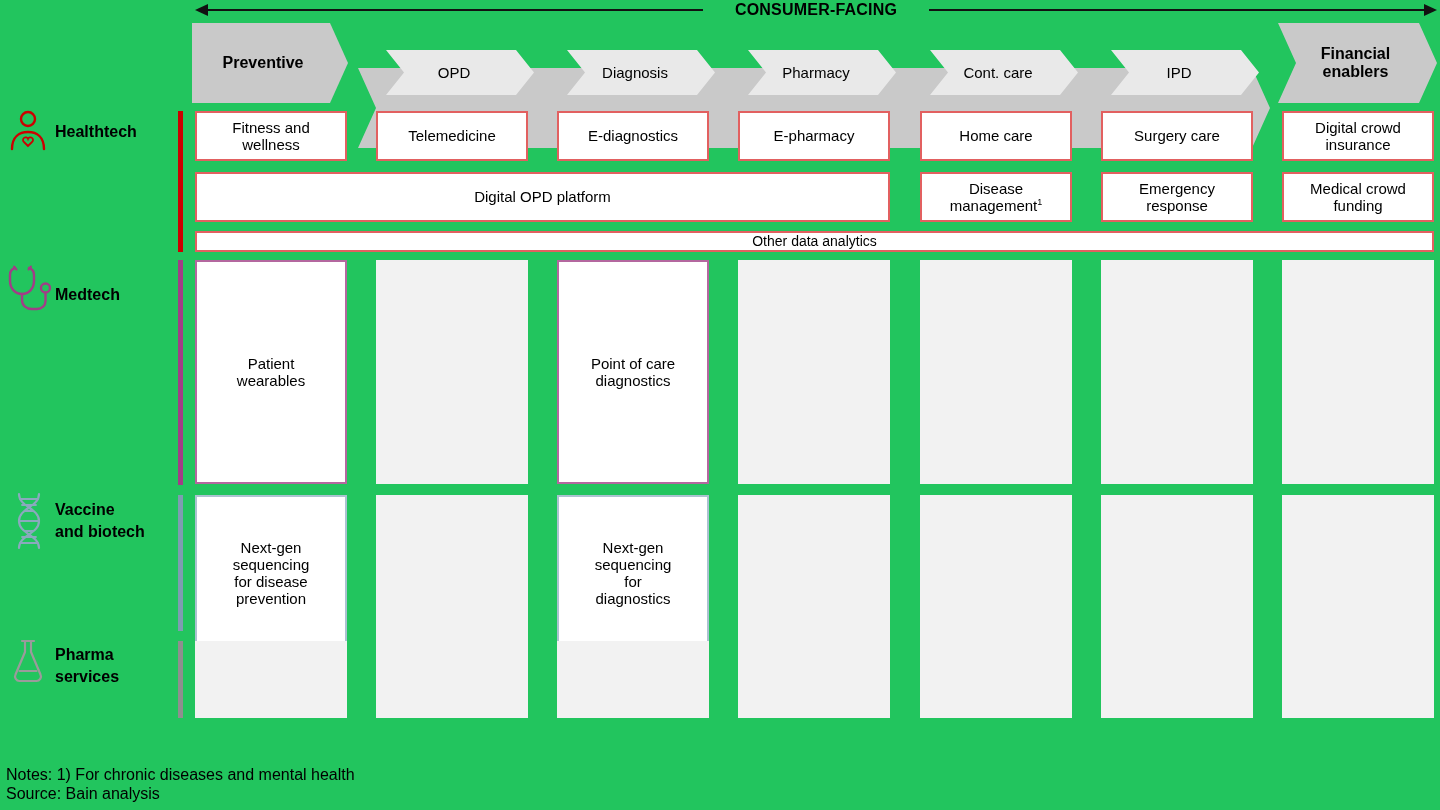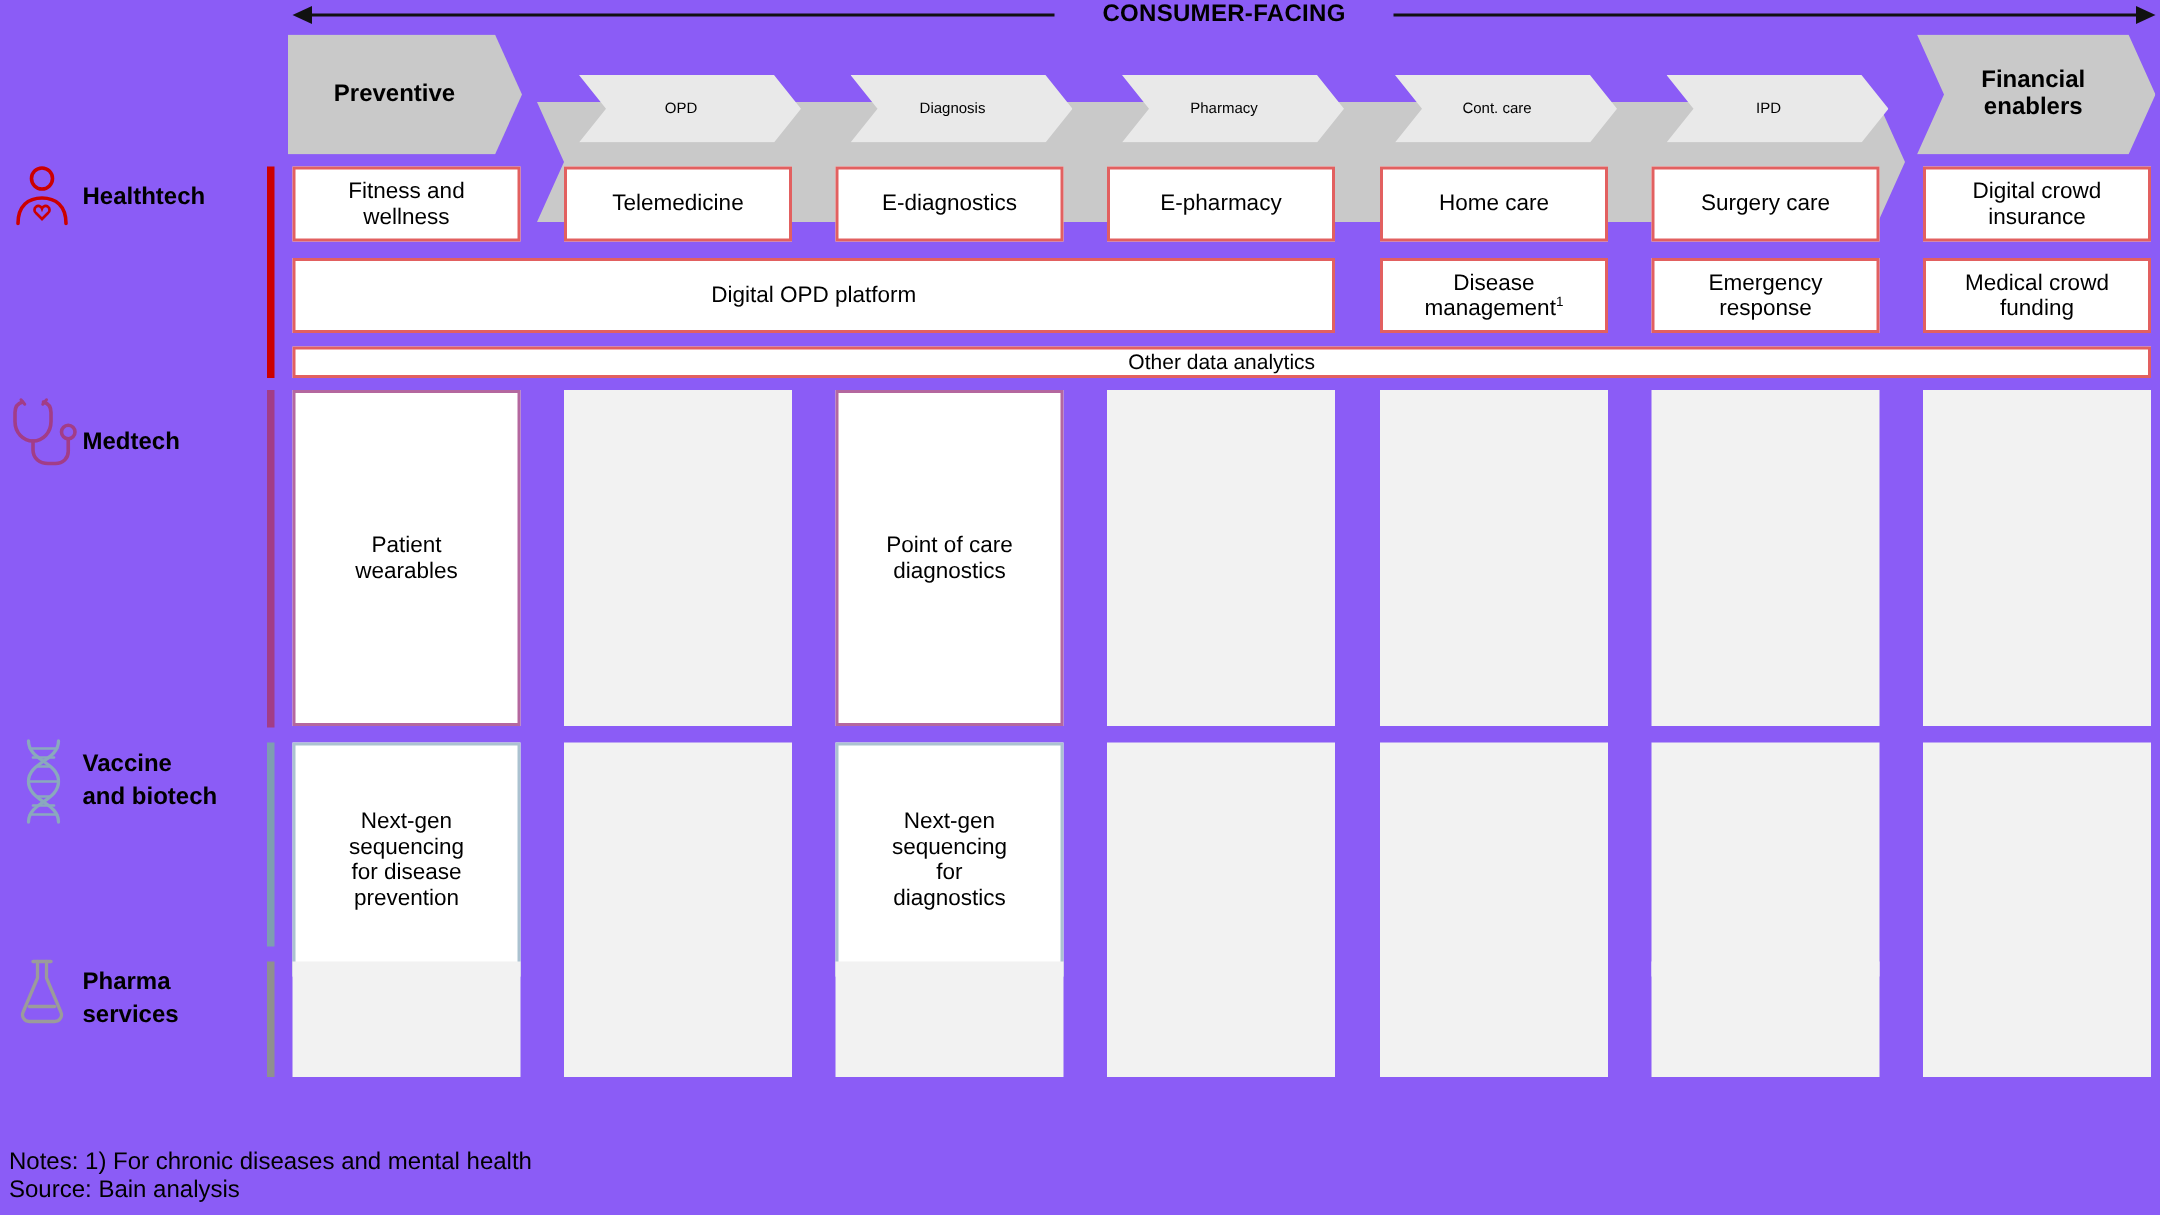--- a/index.html
+++ b/index.html
@@ -1,17 +1,17 @@
 <!DOCTYPE html>
 <html style="--red_bar: #cc0000; --red_border: #e26060; --purple_bar: #a23d87; --purple_border: #b4679f; --blue_bar: #7e9db1; --blue_border: #abc2d0; --gray_bar: #8f8f8f; --box_gray: #f2f2f2; --chevron_dark: #c9c9c9; --chevron_light: #e9e9e9; --text: #000000;"><head>
 <meta charset="utf-8">
 <style>
   html,body{margin:0;padding:0;background:#fff;}
   .page{
-    position:relative;width:1440px;height:810px;background:#8b5cf6;overflow:hidden;
+    position:relative;width:1440px;height:810px;background:#22c55e;overflow:hidden;
     font-family:"Liberation Sans","DejaVu Sans",sans-serif;color:#000;
   }
   
   .axis{position:absolute;left:195px;top:0;width:1242px;height:20px;display:flex;align-items:center;}
   .axis .line{flex:1;height:2px;background:#111;}
   .axis .label{font-weight:bold;font-size:16px;margin:0 32px;white-space:nowrap;letter-spacing:.2px;}
   .ah{width:0;height:0;border-top:6px solid transparent;border-bottom:6px solid transparent;}
   .ah.left{border-right:13px solid #111;}
   .ah.right{border-left:13px solid #111;}
   
@@ -19,21 +19,21 @@
     display:flex;align-items:center;justify-content:center;text-align:center;}
   .chev .t{font-weight:bold;font-size:16px;line-height:1.15;}
   .chev.prev{left:192px;width:156px;padding-right:14px;box-sizing:border-box;
     clip-path:polygon(0 0,calc(100% - 18px) 0,100% 50%,calc(100% - 18px) 100%,0 100%);}
   .band{position:absolute;left:358px;top:23px;width:912px;height:80px;background:var(--chevron_dark,#c9c9c9);
     clip-path:polygon(0 0,calc(100% - 18px) 0,100% 50%,calc(100% - 18px) 100%,0 100%,18px 50%);margin-top:45px;}
   .band-label{position:absolute;top:6px;left:18px;right:18px;text-align:center;font-weight:bold;font-size:16px;}
   .sub{position:absolute;top:50px;height:45px;width:148px;background:var(--chevron_light,#e9e9e9);
     display:flex;align-items:center;justify-content:center;padding-right:12px;box-sizing:border-box;
     clip-path:polygon(0 0,calc(100% - 18px) 0,100% 50%,calc(100% - 18px) 100%,0 100%,18px 50%);
-    font-size:10px;}
+    font-size:15px;}
   .sub.s0{left:386px}.sub.s1{left:567px}.sub.s2{left:748px}.sub.s3{left:930px}.sub.s4{left:1111px}
   .chev.fin{left:1278px;width:159px;padding-right:14px;padding-left:10px;box-sizing:border-box;
     clip-path:polygon(0 0,calc(100% - 18px) 0,100% 50%,calc(100% - 18px) 100%,0 100%,18px 50%);justify-content:center;}
   
   .box{position:absolute;width:152px;box-sizing:border-box;display:flex;align-items:center;justify-content:center;
     text-align:center;font-size:15px;line-height:1.15;padding:0 6px;}
   .box .t{white-space:pre-line;}
   .box sup{font-size:9px;vertical-align:super;line-height:0;}
   .c1{left:195px}.c2{left:376px}.c3{left:557px}.c4{left:738px}.c5{left:920px}.c6{left:1101px}.c7{left:1282px}
   .r1{top:111px;height:50px}

